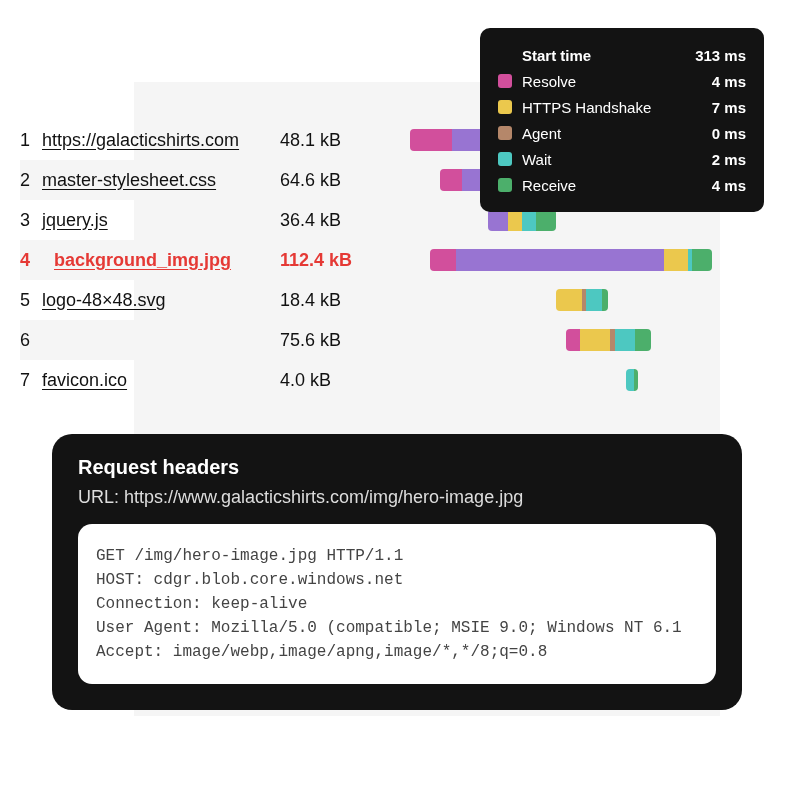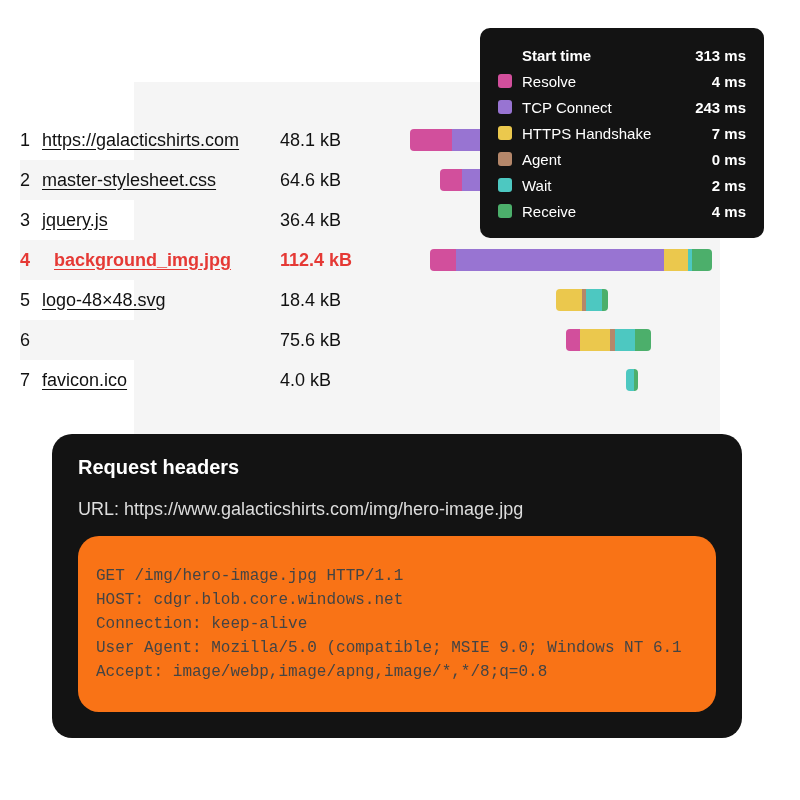--- a/index.html
+++ b/index.html
@@ -18,23 +18,23 @@
 .bar { display: flex; height: 22px; border-radius: 4px; overflow: hidden; }
 .seg { height: 100%; }
 
 .legend { position: absolute; right: 36px; top: 28px; background: #131313; color: #fff; border-radius: 10px; padding: 14px 18px; width: 284px; font-size: 15px; z-index: 10; }
 .legend-row { display: flex; align-items: center; justify-content: space-between; height: 26px; }
 .legend-swatch { width: 14px; height: 14px; border-radius: 3px; margin-right: 10px; flex-shrink: 0; }
 .legend-left { display: flex; align-items: center; }
 .legend-val { font-weight: 600; }
 
 .panel { position: absolute; left: 52px; top: 434px; width: 690px; background: #131313; border-radius: 20px; padding: 22px 26px 26px 26px; color: #fff; z-index: 5; }
-.panel h3 { font-size: 20px; font-weight: 700; margin-bottom: 20px; }
+.panel h3 { font-size: 20px; font-weight: 700; margin-bottom: 8px; }
 .panel-url { font-size: 18px; color: #ddd; margin-bottom: 16px; }
-.raw { background: #f97316; color: #444; border-radius: 21px; padding: 28px 18px; font-family: "SFMono-Regular", Consolas, "Liberation Mono", Menlo, monospace; font-size: 16px; line-height: 1.5; white-space: pre; overflow: hidden; }
+.raw { background: #ffffff; color: #444; border-radius: 14px; padding: 20px 18px; font-family: "SFMono-Regular", Consolas, "Liberation Mono", Menlo, monospace; font-size: 16px; line-height: 1.5; white-space: pre; overflow: hidden; }
 </style>
 </head>
 <body>
 
 <div class="bg-col" style="left:134px; top:82px; width:586px; height:634px;"></div>
 
 <div class="legend">
   <div class="legend-row">
     <div class="legend-left">
         <span style="width:14px; margin-right:10px;"></span>
@@ -42,27 +42,20 @@
       </div>
     <span class="legend-val">313 ms</span>
   </div>
   <div id="legend-items">
       <div class="legend-row">
         <div class="legend-left">
           <span class="legend-swatch" style="background:#d24f9c"></span>
           <span>Resolve</span>
         </div>
         <span class="legend-val">4 ms</span>
-      </div>
-      <div class="legend-row">
-        <div class="legend-left">
-          <span class="legend-swatch" style="background:#9874d2"></span>
-          <span>TCP Connect</span>
-        </div>
-        <span class="legend-val">243 ms</span>
       </div>
       <div class="legend-row">
         <div class="legend-left">
           <span class="legend-swatch" style="background:#ebc84d"></span>
           <span>HTTPS Handshake</span>
         </div>
         <span class="legend-val">7 ms</span>
       </div>
       <div class="legend-row">
         <div class="legend-left">

